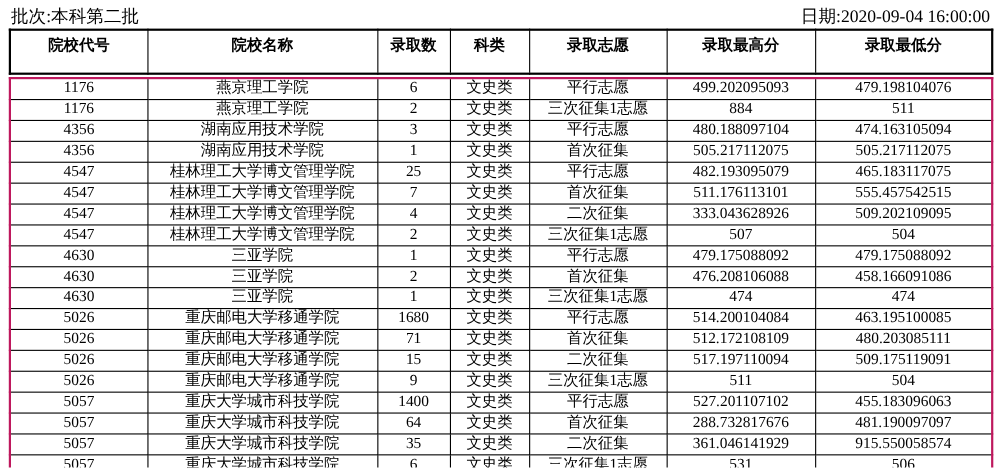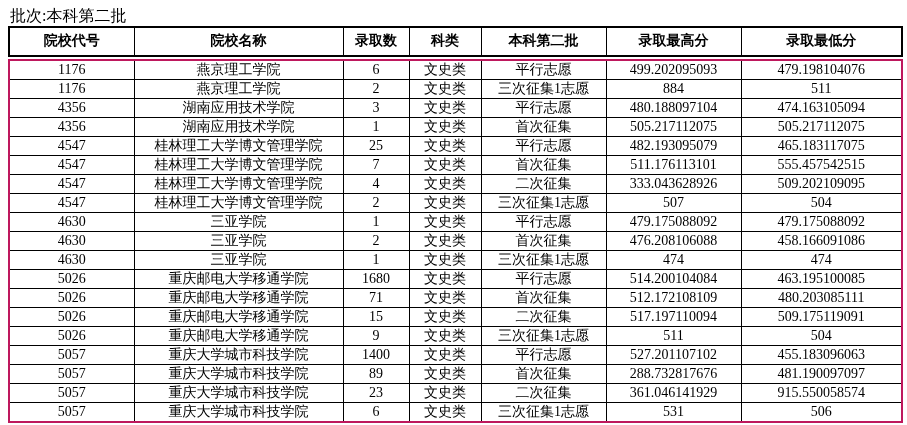--- a/index.html
+++ b/index.html
@@ -34,21 +34,21 @@
     white-space: nowrap;
     overflow: hidden;
     font-size: 14px;
   }
   table.header-tbl {
     border: 2px solid #000000;
     margin-bottom: 2px;
   }
   table.header-tbl th {
     font-weight: bold;
-    height: 29px;
+    height: 40px;
     vertical-align: top;
     padding-top: 4px;
   }
   table.body-tbl {
     border: 2px solid #be185d;
   }
   table.body-tbl td {
     height: 19px;
     line-height: 18px;
   }
@@ -58,39 +58,40 @@
   col.c3 { width: 72px;  }
   col.c4 { width: 125px; }
   col.c5 { width: 135px; }
   col.c6 { width: 161px; }
 </style>
 </head>
 <body>
 
 <div class="topbar">
   <span>批次:本科第二批</span>
+  <span>日期:2020-09-04 16:00:00</span>
 </div>
 
 <table class="tbl header-tbl">
   <colgroup>
     <col class="c0">
       <col class="c1">
       <col class="c2">
       <col class="c3">
       <col class="c4">
       <col class="c5">
       <col class="c6">
   </colgroup>
   <thead>
     <tr>
       <th>院校代号</th>
       <th>院校名称</th>
       <th>录取数</th>
       <th>科类</th>
-      <th>本科第二批</th>
+      <th>录取志愿</th>
       <th>录取最高分</th>
       <th>录取最低分</th>
     </tr>
   </thead>
 </table>
 
 <table class="tbl body-tbl">
   <colgroup>
     <col class="c0">
       <col class="c1">
@@ -241,30 +242,30 @@
         <td>重庆大学城市科技学院</td>
         <td>1400</td>
         <td>文史类</td>
         <td>平行志愿</td>
         <td>527.201107102</td>
         <td>455.183096063</td>
       </tr>
       <tr>
         <td>5057</td>
         <td>重庆大学城市科技学院</td>
-        <td>89</td>
+        <td>64</td>
         <td>文史类</td>
         <td>首次征集</td>
         <td>288.732817676</td>
         <td>481.190097097</td>
       </tr>
       <tr>
         <td>5057</td>
         <td>重庆大学城市科技学院</td>
-        <td>23</td>
+        <td>35</td>
         <td>文史类</td>
         <td>二次征集</td>
         <td>361.046141929</td>
         <td>915.550058574</td>
       </tr>
       <tr>
         <td>5057</td>
         <td>重庆大学城市科技学院</td>
         <td>6</td>
         <td>文史类</td>

